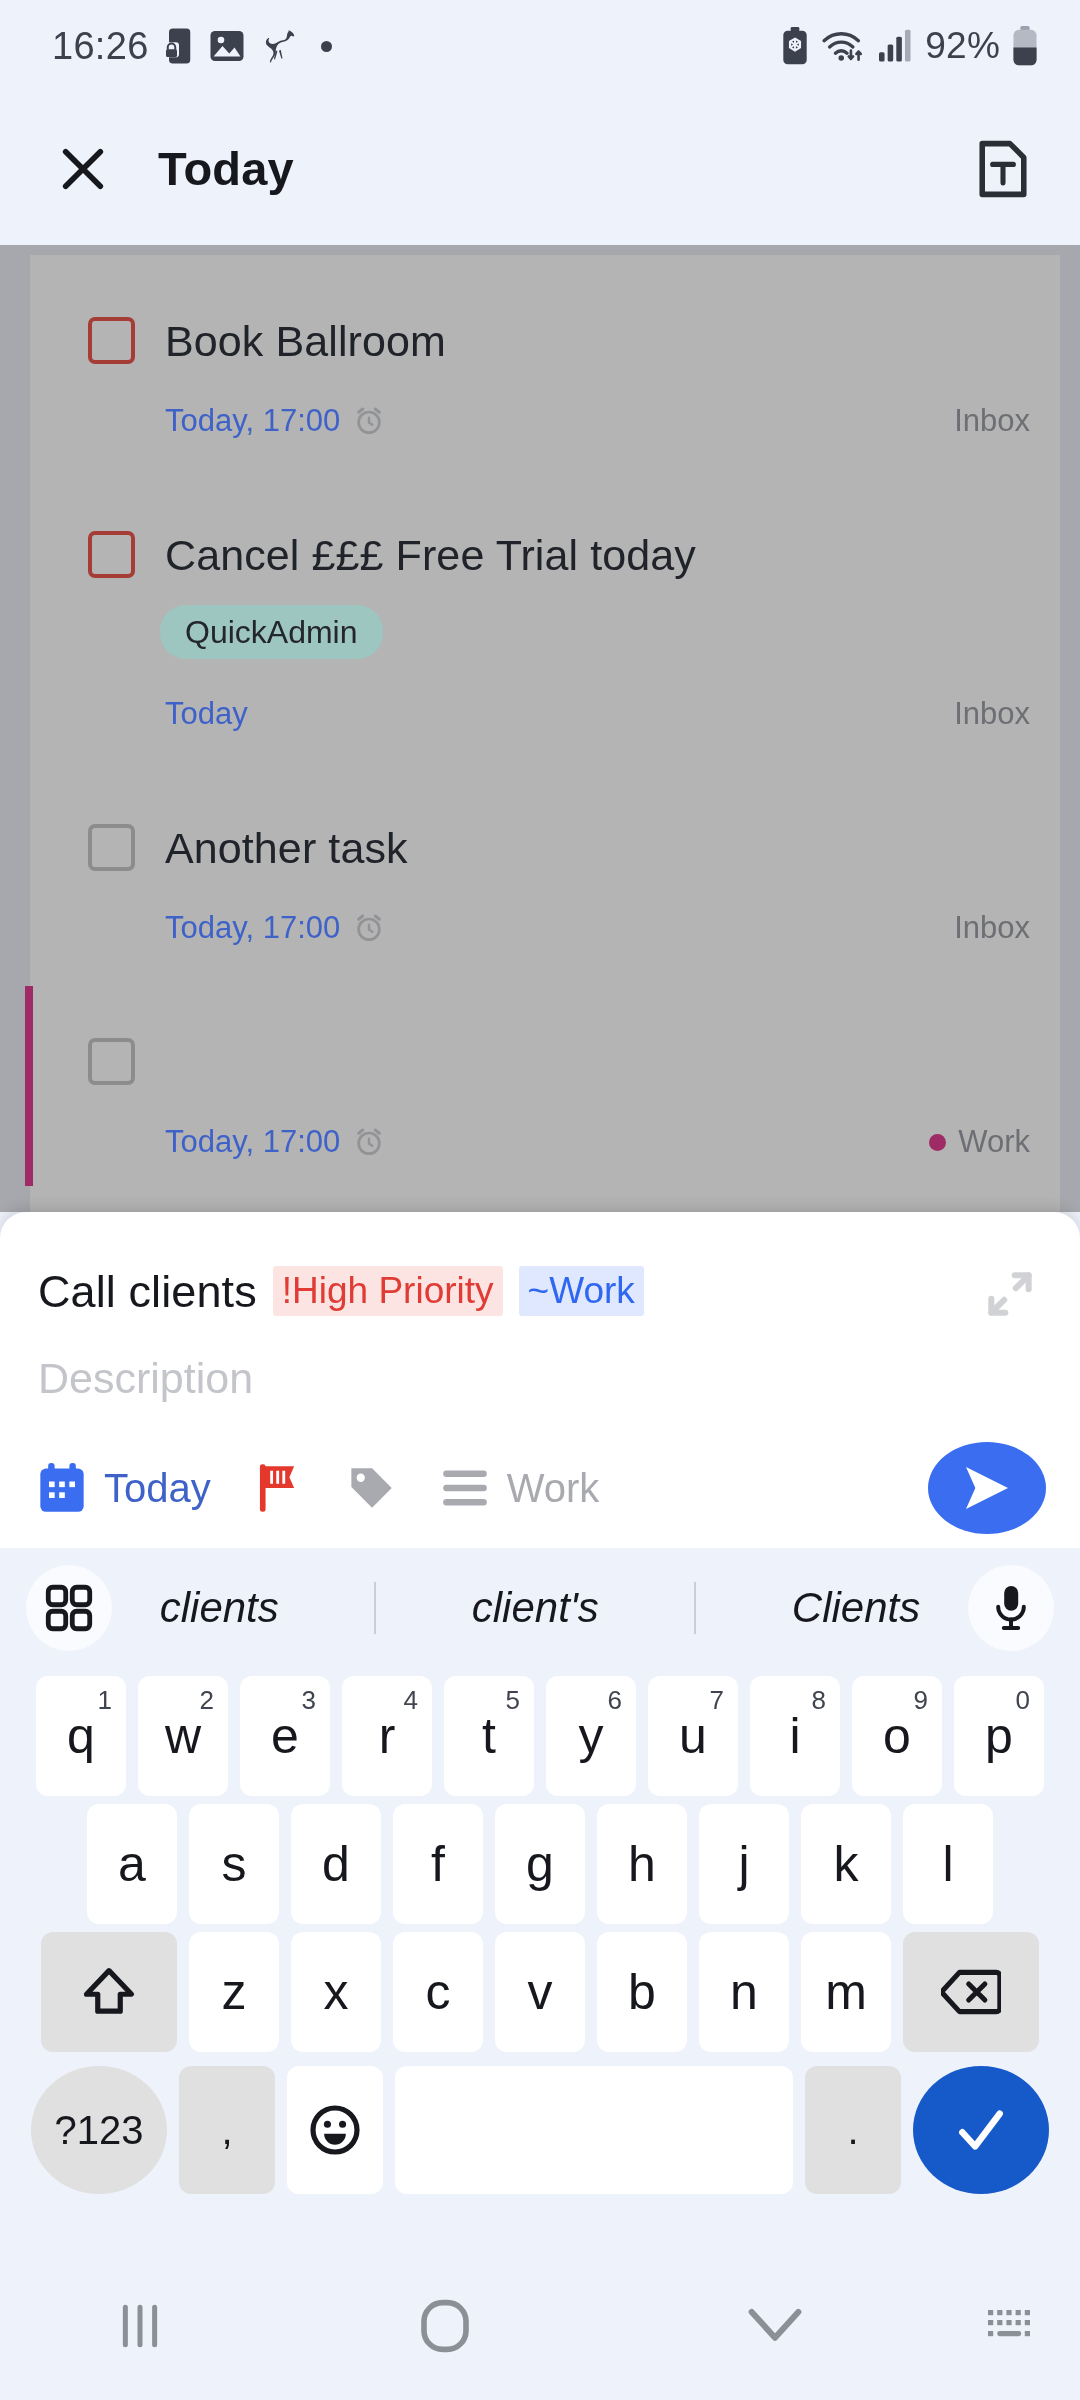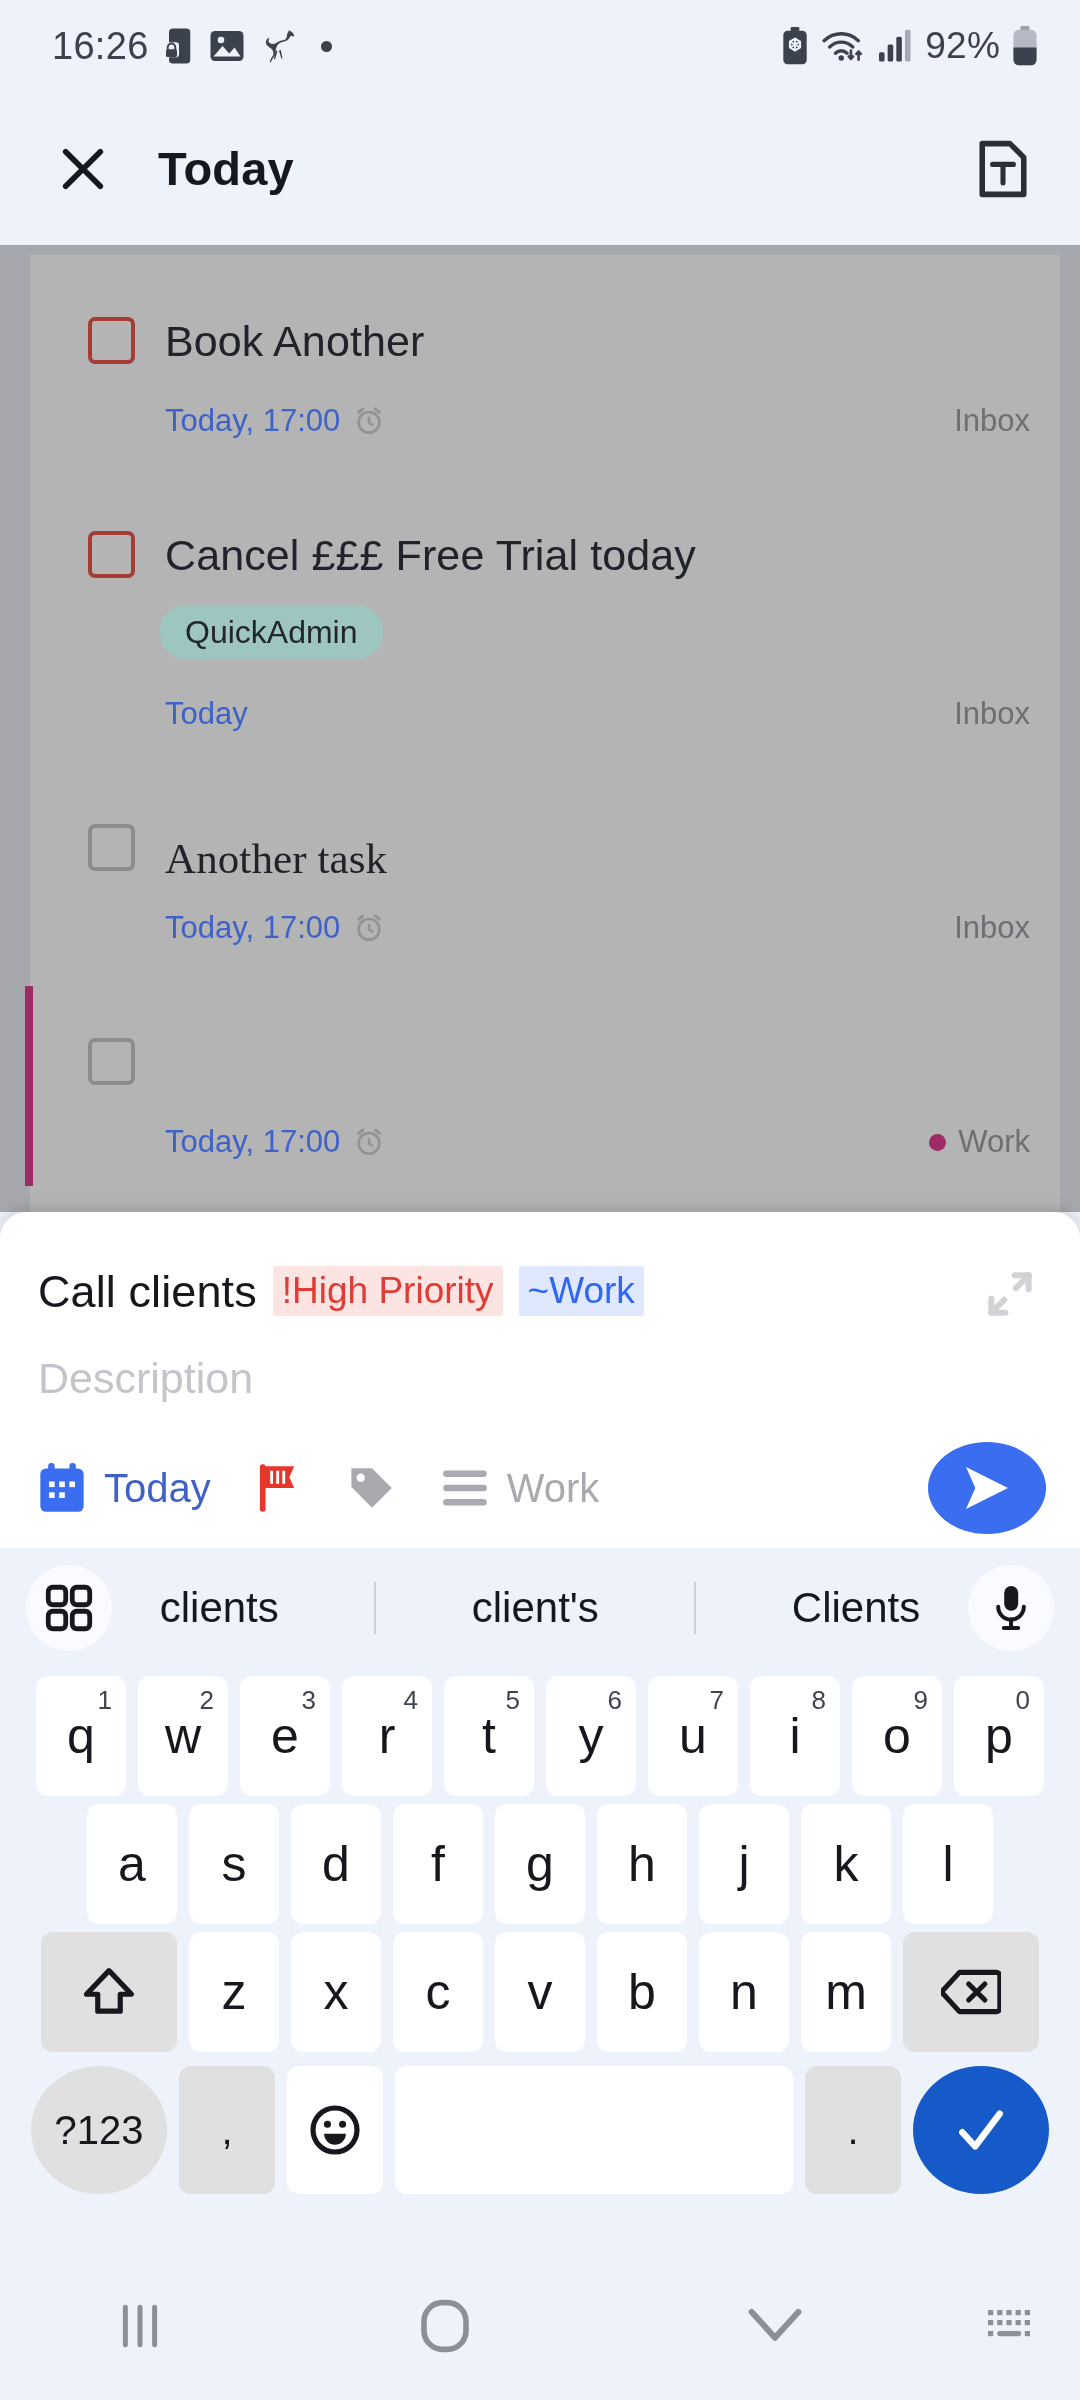--- a/index.html
+++ b/index.html
@@ -100,21 +100,21 @@
     position: absolute; top: 1548px; left: 0; width: 1080px; height: 700px;
     background: #eef2fb;
   }
   .kb-sugg {
     height: 120px; display: flex; align-items: center; padding: 0 26px;
   }
   .sg-btn {
     width: 86px; height: 86px; border-radius: 50%; background: #fafbfe;
     display: flex; align-items: center; justify-content: center; flex: 0 0 auto;
   }
-  .sg-items { flex: 1; display: flex; align-items: center; justify-content: space-around; }
+  .sg-items { flex: 1; display: flex; align-items: center; justify-content: space-around; font-style: italic; }
   .sg-word { font-size: 42px; color: #16181d; }
   .sg-div { width: 2px; height: 52px; background: #c9ced9; }
 
   .kb-row { display: flex; justify-content: center; align-items: center; gap: 12px; margin-top: 8px; }
   .key {
     background: #ffffff; border-radius: 12px;
     display: flex; align-items: center; justify-content: center;
     position: relative; flex: 0 0 auto;
   }
   .k-letter { width: 90px; height: 120px; font-size: 50px; color: #16181d; }
@@ -211,21 +211,21 @@
           <path d="M6.5 11h9M11 11v8" stroke="#2b2e35" stroke-width="2.2" stroke-linecap="round"></path>
         </svg>
     </div>
   </div>
 
   <div class="scrim">
     <div class="listcard">
 
       <div class="task" style="height:214px;">
         <div class="cbox red" style="left:58px; top:62px;"></div>
-        <div class="t-title" style="position:absolute;left:135px;top:65px;">Book Another</div>
+        <div class="t-title" style="position:absolute;left:135px;top:65px;">Book Ballroom</div>
         <div class="t-meta" style="position:absolute;left:135px;top:148px;width:865px;">
           <span class="t-due">Today, 17:00</span>
           <svg class="t-alarm" width="30" height="30" viewBox="0 0 22 22">
               <circle cx="11" cy="12" r="7.6" fill="none" stroke="#7d7f84" stroke-width="2"></circle>
               <path d="M11 8.6v3.6l2.4 1.6" stroke="#7d7f84" stroke-width="1.8" stroke-linecap="round" fill="none"></path>
               <path d="M3.4 4.6l3-2.4M18.6 4.6l-3-2.4" stroke="#7d7f84" stroke-width="2.2" stroke-linecap="round"></path>
             </svg>
           <span class="t-right">
               <span>Inbox</span>
             </span>
@@ -241,21 +241,21 @@
         <div class="t-meta" style="position:absolute;left:135px;top:227px;width:865px;">
           <span class="t-due">Today</span>
           <span class="t-right">
               <span>Inbox</span>
             </span>
         </div>
       </div>
 
       <div class="task" style="height:214px;">
         <div class="cbox" style="left:58px; top:62px;"></div>
-        <div class="t-title" style="position:absolute;left:135px;top:75px;font-family:Liberation Serif, serif;">Another task</div>
+        <div class="t-title" style="position:absolute;left:135px;top:65px;">Another task</div>
         <div class="t-meta" style="position:absolute;left:135px;top:148px;width:865px;">
           <span class="t-due">Today, 17:00</span>
           <svg class="t-alarm" width="30" height="30" viewBox="0 0 22 22">
               <circle cx="11" cy="12" r="7.6" fill="none" stroke="#7d7f84" stroke-width="2"></circle>
               <path d="M11 8.6v3.6l2.4 1.6" stroke="#7d7f84" stroke-width="1.8" stroke-linecap="round" fill="none"></path>
               <path d="M3.4 4.6l3-2.4M18.6 4.6l-3-2.4" stroke="#7d7f84" stroke-width="2.2" stroke-linecap="round"></path>
             </svg>
           <span class="t-right">
               <span>Inbox</span>
             </span>

